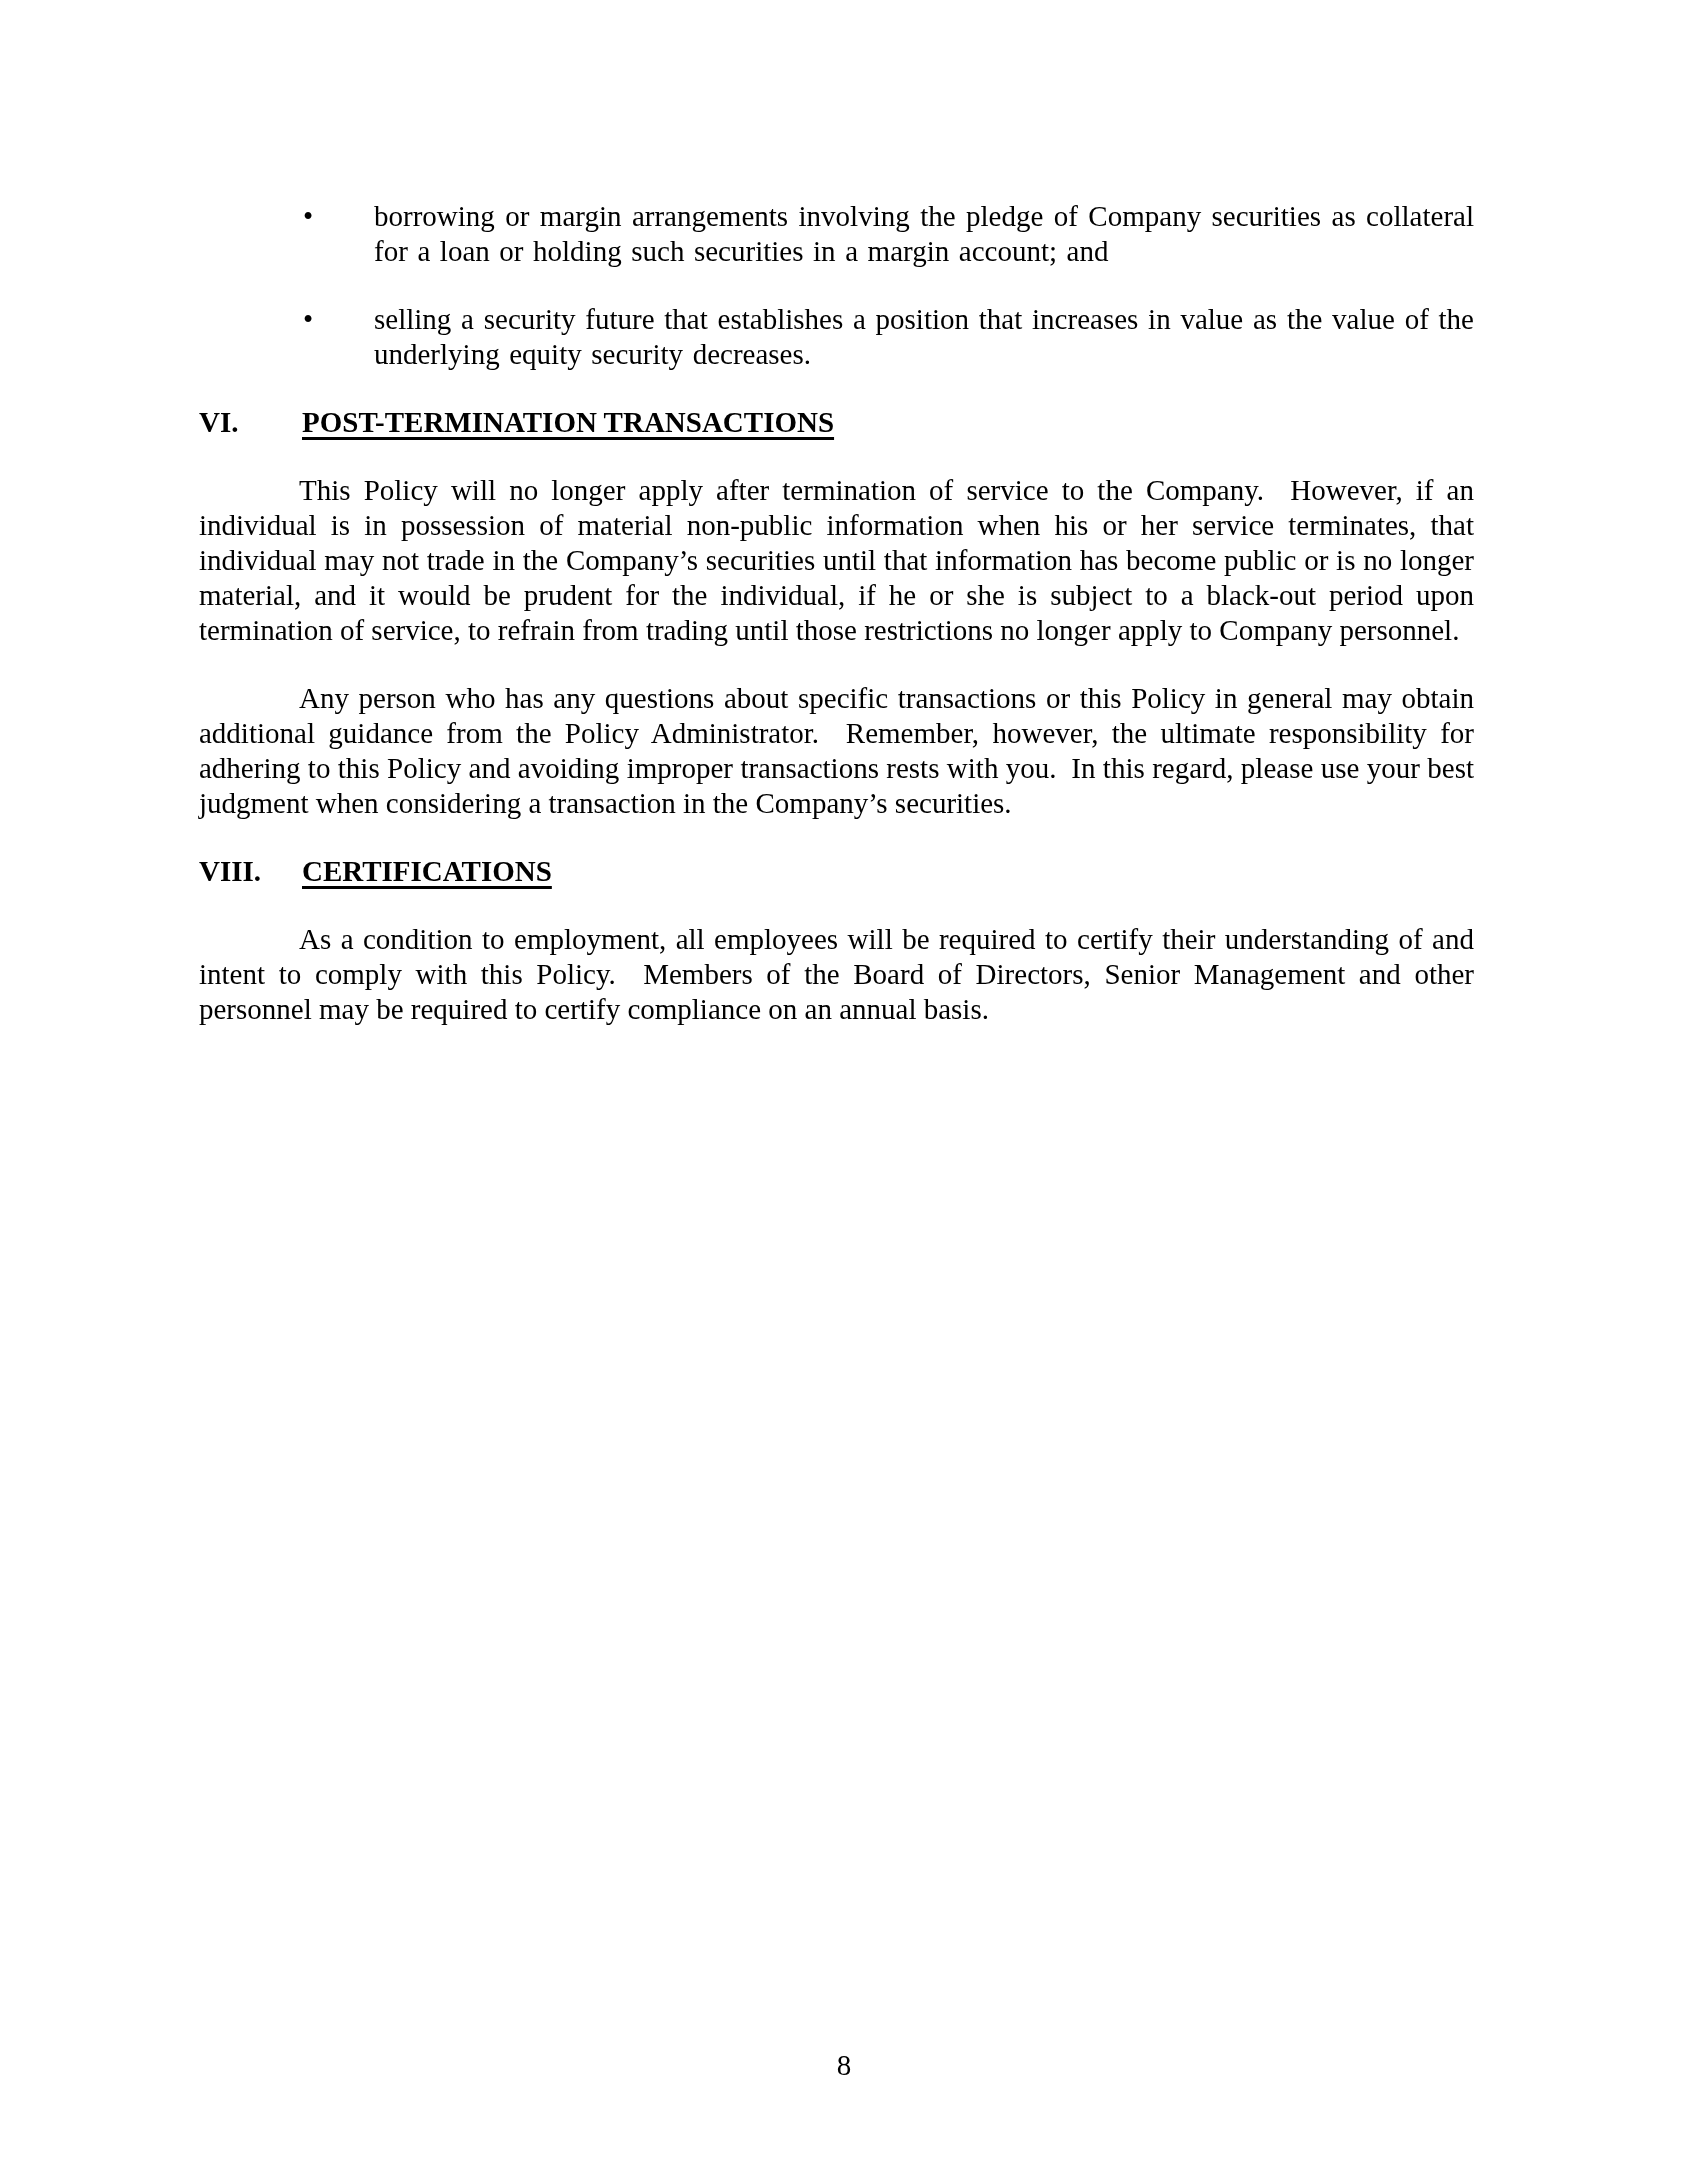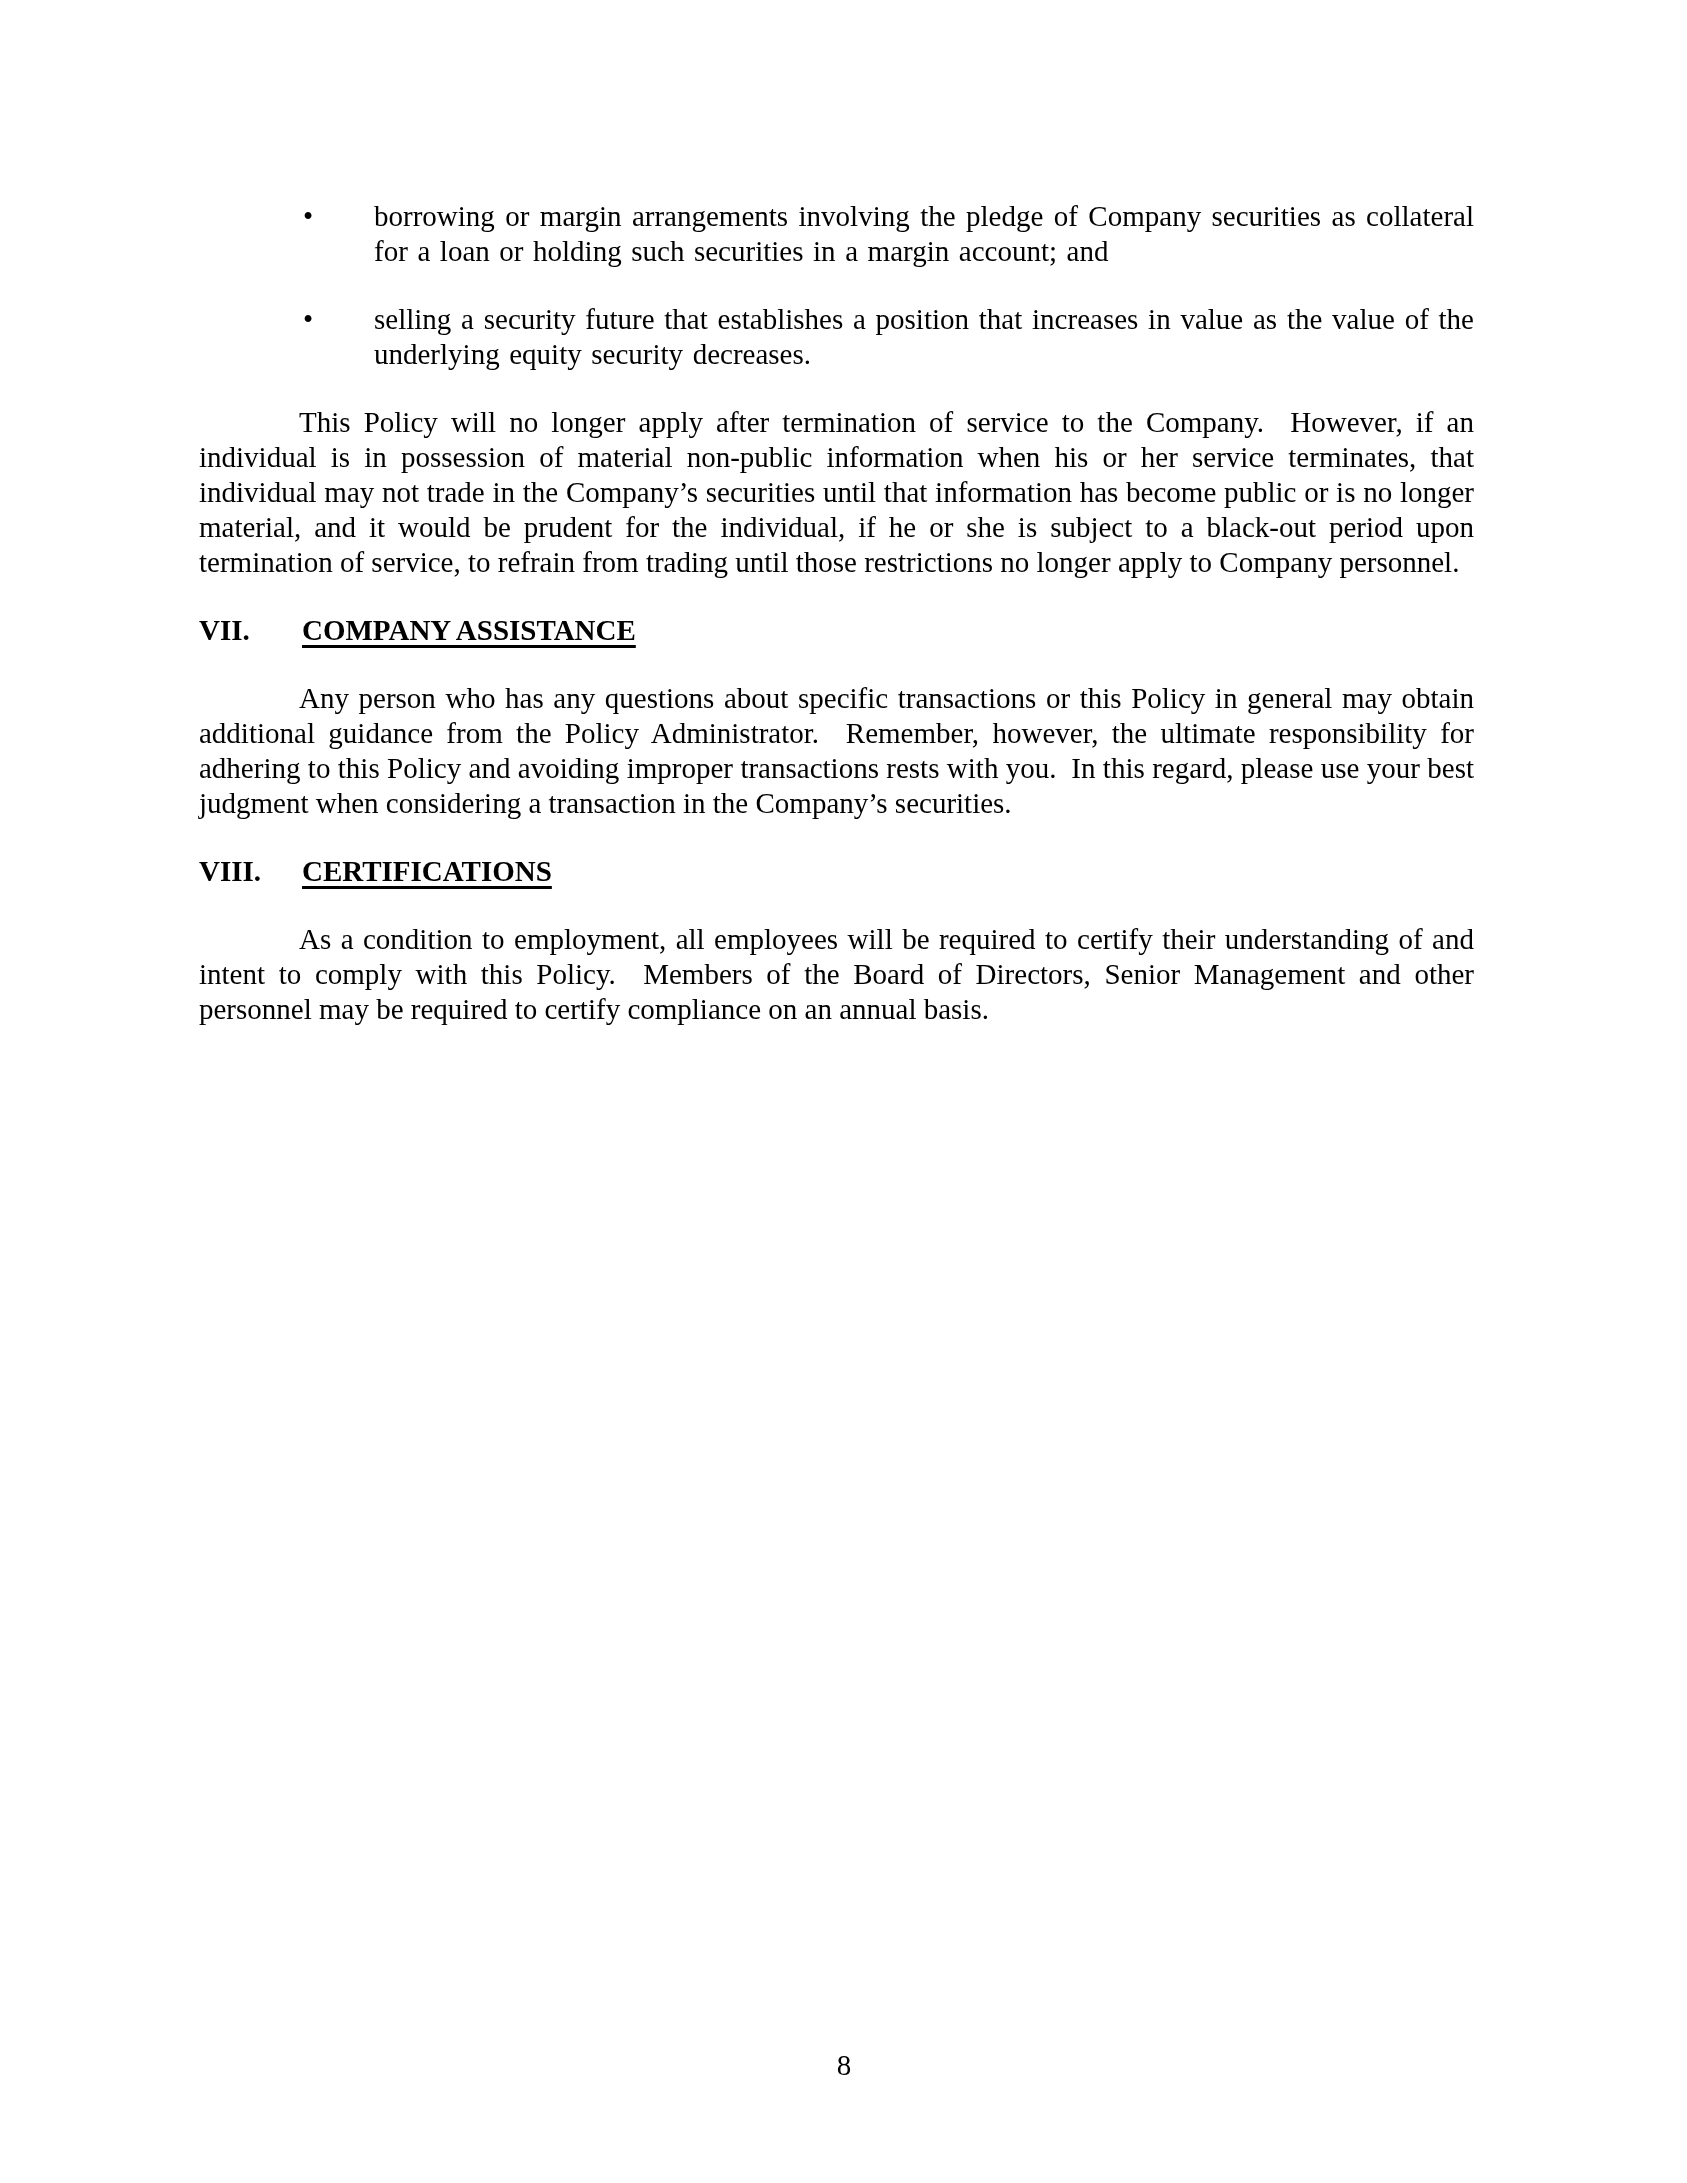--- a/index.html
+++ b/index.html
@@ -80,26 +80,26 @@
     <div class="bullet">
       <span class="bullet-marker">•</span>
       <span class="bullet-text">borrowing or margin arrangements involving the pledge of Company securities as collateral for a loan or holding such securities in a margin account; and</span>
     </div>
 
     <div class="bullet">
       <span class="bullet-marker">•</span>
       <span class="bullet-text">selling a security future that establishes a position that increases in value as the value of the underlying equity security decreases.</span>
     </div>
 
+    <header class="heading">
+      <span class="heading-numeral">VI.</span>
+      <span class="heading-title">POST-TERMINATION TRANSACTIONS</span>
+    </header>
     <p class="para">This Policy will no longer apply after termination of service to the Company.  However, if an individual is in possession of material non-public information when his or her service terminates, that individual may not trade in the Company’s securities until that information has become public or is no longer material, and it would be prudent for the individual, if he or she is subject to a black-out period upon termination of service, to refrain from trading until those restrictions no longer apply to Company personnel.</p>
 
-    <header class="heading">
-      <span class="heading-numeral">VII.</span>
-      <span class="heading-title">COMPANY ASSISTANCE</span>
-    </header>
     <p class="para">Any person who has any questions about specific transactions or this Policy in general may obtain additional guidance from the Policy Administrator.  Remember, however, the ultimate responsibility for adhering to this Policy and avoiding improper transactions rests with you.  In this regard, please use your best judgment when considering a transaction in the Company’s securities.</p>
 
     <header class="heading">
       <span class="heading-numeral">VIII.</span>
       <span class="heading-title">CERTIFICATIONS</span>
     </header>
     <p class="para">As a condition to employment, all employees will be required to certify their understanding of and intent to comply with this Policy.  Members of the Board of Directors, Senior Management and other personnel may be required to certify compliance on an annual basis.</p>
 
   </main>
 

